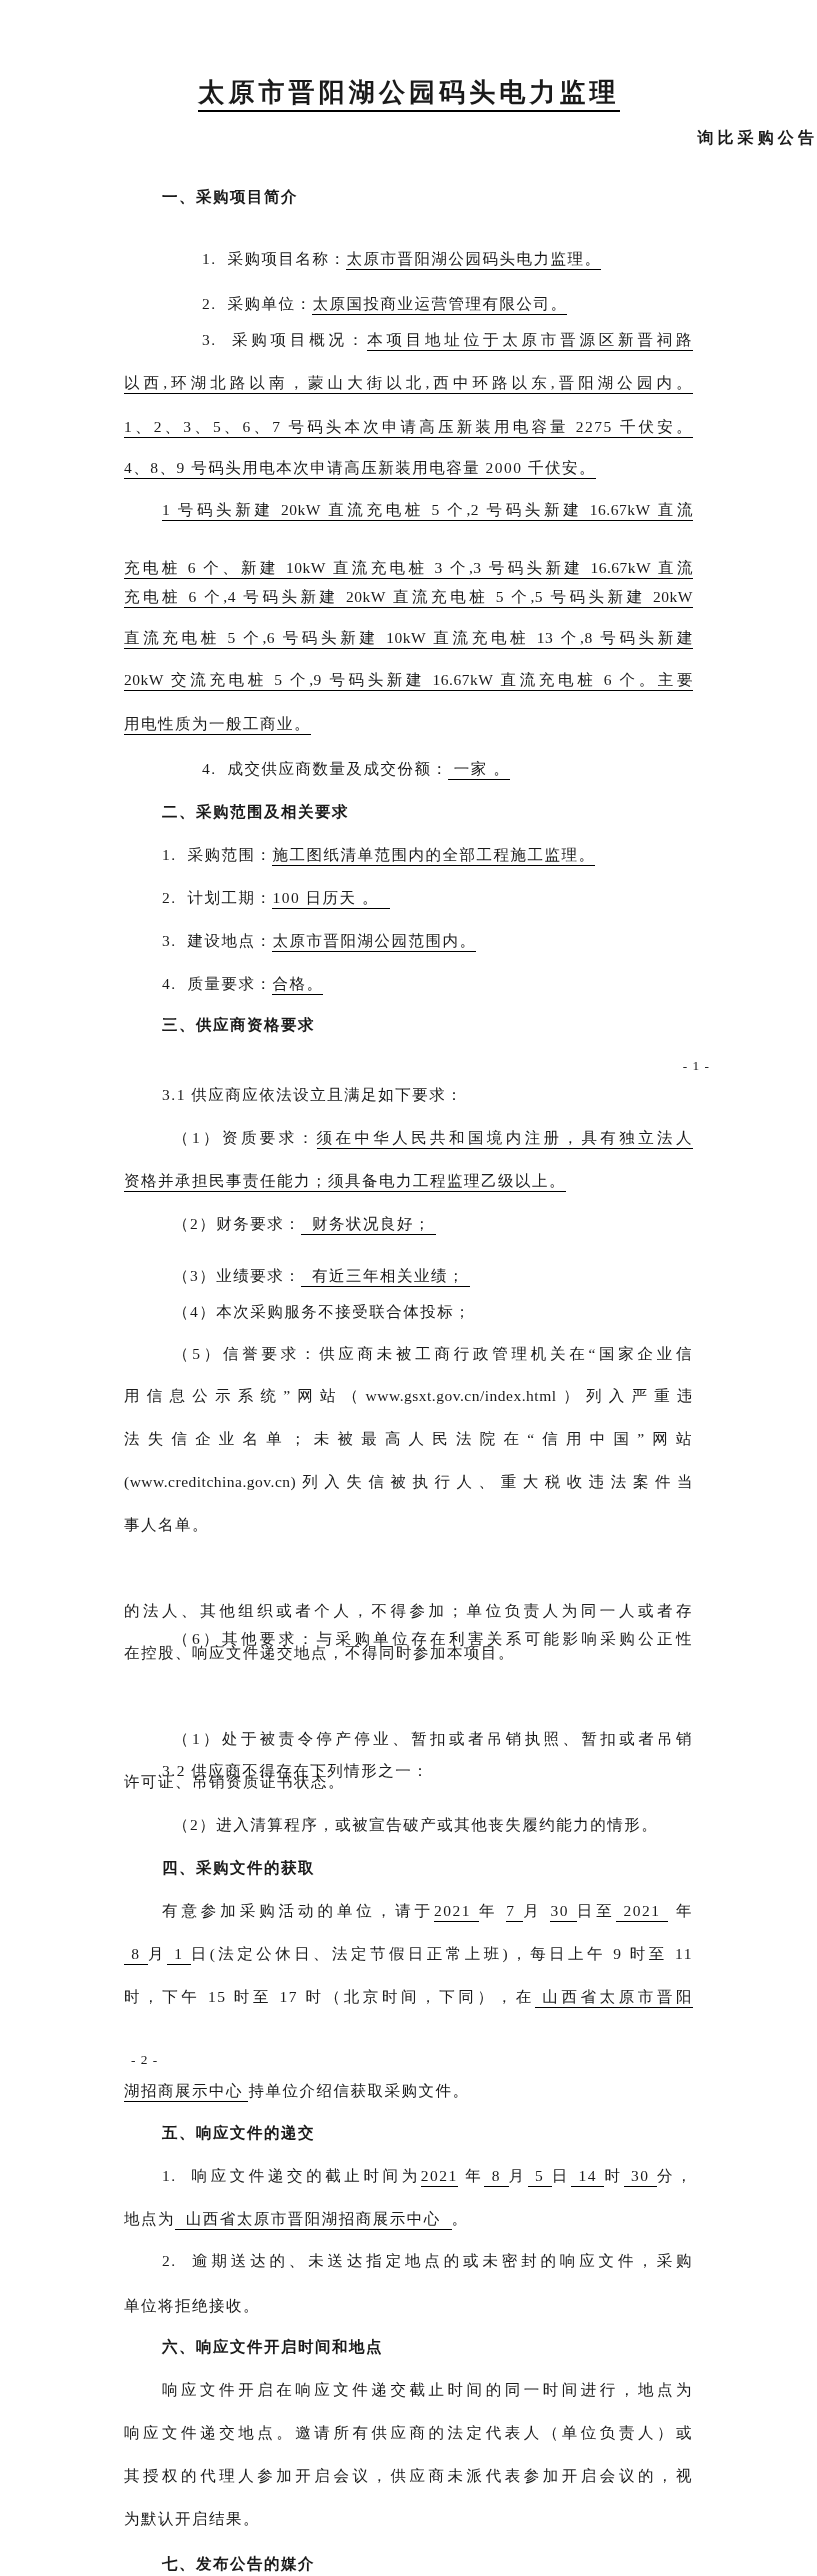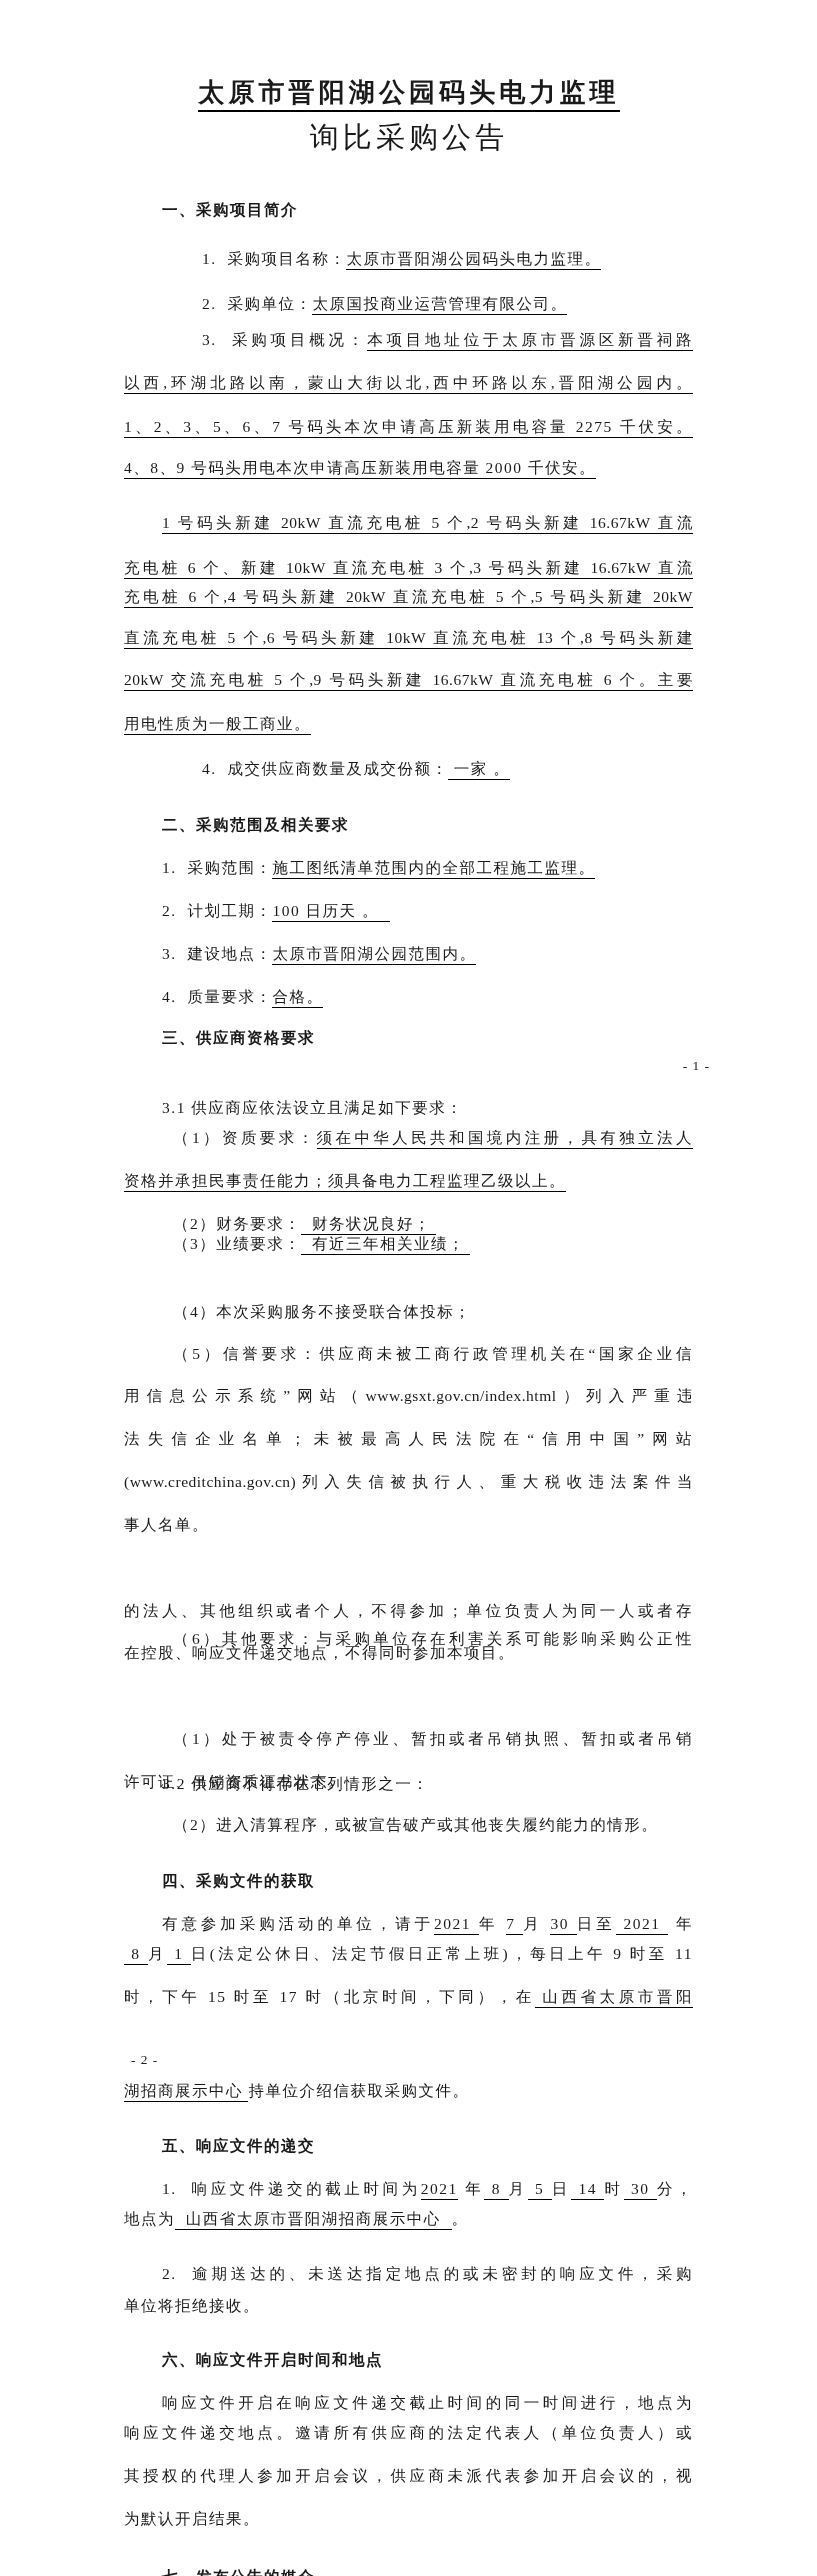--- a/index.html
+++ b/index.html
@@ -1,29 +1,29 @@
 <!DOCTYPE html>
 <html style="font-size:8.2px"><head>
 <meta charset="utf-8">
 <style>
   html,body{margin:0;padding:0;background:#ffffff;}
   .page{position:relative;width:818px;height:3135px;background:#ffffff;overflow:hidden;
         font-family:"Liberation Serif","DejaVu Serif",serif;color:#1a1a1a;}
   .doc-title{position:absolute;top:77px;left:0;width:100%;text-align:center;
              font-size:26px;font-weight:bold;letter-spacing:4.1px;line-height:31px;}
-  .doc-subtitle{position:absolute;top:122px;left:0;width:100%;text-align:center;
-             font-size:29px;font-weight:normal;letter-spacing:4.1px;line-height:31px;}
+  .doc-subtitle{position:absolute;top:122px;left:0;width:100%;text-align:right;
+             font-size:16px;font-weight:bold;letter-spacing:4.1px;line-height:31px;}
   .u-title{border-bottom:2.1px solid #000;padding-bottom:3.1px;}
   .line{position:absolute;font-size:15.5px;line-height:27px;height:27px;
         letter-spacing:1.5px;white-space:pre-wrap;}
   .tight{letter-spacing:0.5px;}
   .s-heading{font-weight:bold;}
   .s-pagenum{font-size:13.4px;letter-spacing:1px;}
   .ind-cont{left:124px;}
-  .ind-para{left:162px;margin-top:13px;}
+  .ind-para{left:162px;}
   .ind-paren{left:173px;}
   .ind-deep{left:202px;}
   .ind-pnleft{left:131px;}
   .right{left:auto;right:108px;}
   .j{text-align:justify;text-align-last:justify;}
   .j.ind-cont{width:569px;}
   .j.ind-para{width:531px;}
   .j.ind-paren{width:520px;}
   .j.ind-deep{width:491px;}
   .u{border-bottom:1.5px solid #000;padding-bottom:1.5px;}
@@ -53,21 +53,21 @@
       <div class="line ind-para" style="top: 841px;"><span>1.  采购范围：</span><span class="u">施工图纸清单范围内的全部工程施工监理。</span></div>
       <div class="line ind-para" style="top: 884px;"><span>2.  计划工期：</span><span class="u">100 日历天 。  </span></div>
       <div class="line ind-para" style="top: 927px;"><span>3.  建设地点：</span><span class="u">太原市晋阳湖公园范围内。</span></div>
       <div class="line ind-para" style="top: 970px;"><span>4.  质量要求：</span><span class="u">合格。</span></div>
       <div class="line ind-para s-heading" style="top: 1011px;"><span>三、供应商资格要求</span></div>
       <div class="line ind-cont s-pagenum right" style="top: 1052px;"><span>- 1 -</span></div>
       <div class="line ind-para" style="top: 1081px;"><span>3.1 供应商应依法设立且满足如下要求：</span></div>
       <div class="line ind-paren j" style="top: 1124px;"><span>（1）资质要求：</span><span class="u">须在中华人民共和国境内注册，具有独立法人</span></div>
       <div class="line ind-cont" style="top: 1167px;"><span class="u">资格并承担民事责任能力；须具备电力工程监理乙级以上。</span></div>
       <div class="line ind-paren" style="top: 1210px;"><span>（2）财务要求：</span><span class="u">  财务状况良好； </span></div>
-      <div class="line ind-paren" style="top: 1230px;"><span>（3）业绩要求：</span><span class="u">  有近三年相关业绩； </span></div>
+      <div class="line ind-paren" style="top: 1262px;"><span>（3）业绩要求：</span><span class="u">  有近三年相关业绩； </span></div>
       <div class="line ind-paren" style="top: 1298px;"><span>（4）本次采购服务不接受联合体投标；</span></div>
       <div class="line ind-paren j" style="top: 1340px;"><span>（5）信誉要求：供应商未被工商行政管理机关在“国家企业信</span></div>
       <div class="line ind-cont j tight" style="top: 1382px;"><span>用信息公示系统”网站（www.gsxt.gov.cn/index.html）列入严重违</span></div>
       <div class="line ind-cont j" style="top: 1425px;"><span>法失信企业名单；未被最高人民法院在“信用中国”网站</span></div>
       <div class="line ind-cont j tight" style="top: 1468px;"><span>(www.creditchina.gov.cn)列入失信被执行人、重大税收违法案件当</span></div>
       <div class="line ind-cont" style="top: 1511px;"><span>事人名单。</span></div>
       <div class="line ind-paren j" style="top: 1625px;"><span>（6）其他要求：与采购单位存在利害关系可能影响采购公正性</span></div>
       <div class="line ind-cont j" style="top: 1597px;"><span>的法人、其他组织或者个人，不得参加；单位负责人为同一人或者存</span></div>
       <div class="line ind-cont" style="top: 1639px;"><span>在控股、响应文件递交地点，不得同时参加本项目。</span></div>
       <div class="line ind-para" style="top: 1757px;"><span>3.2 供应商不得存在下列情形之一：</span></div>

